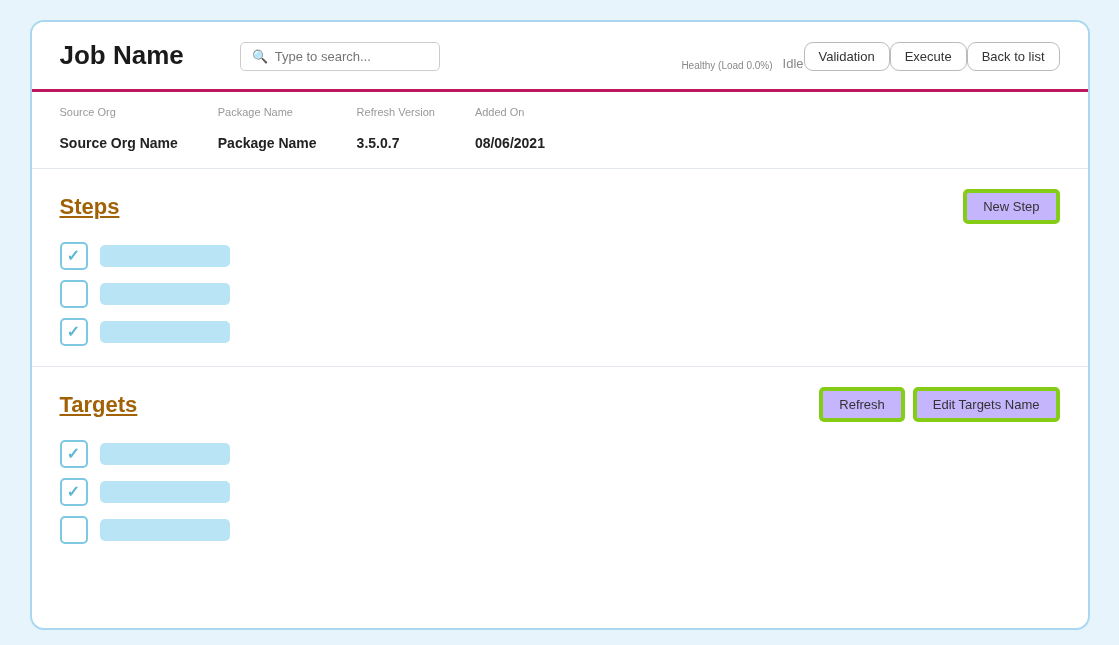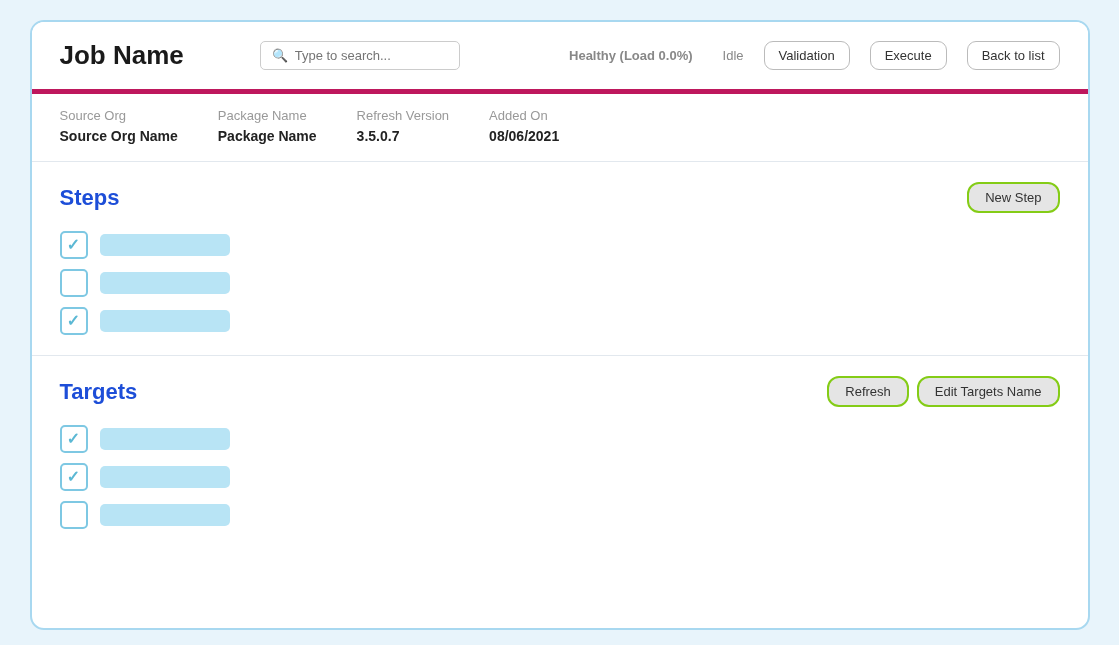--- a/index.html
+++ b/index.html
@@ -16,25 +16,24 @@
       background: #fff;
       border: 2.5px solid #a8d8f0;
       border-radius: 14px;
       width: 1060px;
       min-height: 610px;
       overflow: hidden;
     }
     
     .header {
       display: flex;
-      align-items: center;
+      align-items: flex-end;
       padding: 18px 28px;
-      border-bottom: 5px solid #be185d;
-      background: #fff;
-      gap: 20px;
+      border-bottom: 3px solid #be185d;
+      background: #fff;
     }
     .job-title {
       font-size: 26px;
       font-weight: 800;
       color: #1a1a1a;
       white-space: nowrap;
       min-width: 180px;
     }
     .search-box {
       display: flex;
@@ -52,24 +51,23 @@
     .search-input {
       border: none;
       outline: none;
       font-size: 13px;
       color: #555;
       background: transparent;
       width: 150px;
     }
     .header-spacer { flex: 1; }
     .status-text {
-      font-size: 13px;
+      font-size: 10px;
       color: #888;
       white-space: nowrap;
-      font-weight: bold;
     }
     .idle-text {
       font-size: 13px;
       color: #888;
       margin-left: 10px;
       white-space: nowrap;
     }
     .header-btn {
       border: 1px solid #bbb;
       border-radius: 9px;
@@ -84,23 +82,23 @@
     
     .meta-row {
       display: flex;
       gap: 40px;
       padding: 14px 28px 16px;
       border-bottom: 1px solid #e2e8ee;
       background: #fff;
     }
     .meta-item label {
       display: block;
-      font-size: 13px;
+      font-size: 11px;
       color: #999;
-      margin-bottom: 4px;
+      margin-bottom: 16px;
     }
     .meta-item span {
       font-size: 14px;
       color: #222;
       font-weight: 600;
     }
 
     
     .section {
       padding: 20px 28px;
@@ -109,30 +107,31 @@
     }
     .section-header {
       display: flex;
       align-items: center;
       justify-content: space-between;
       margin-bottom: 18px;
     }
     .section-title {
       font-size: 22px;
       font-weight: 700;
-      color: #1d4ed8;
+      color: #a16207;
+      text-decoration: underline;
     }
     .section-actions {
       display: flex;
       gap: 8px;
     }
     .section-btn {
-      border: 2px solid #84cc16;
-      border-radius: 12px;
-      background: #e5e5e5;
+      border: 4px solid #84cc16;
+      border-radius: 5px;
+      background: #c4b5fd;
       padding: 6px 16px;
       font-size: 13px;
       color: #333;
       cursor: pointer;
       white-space: nowrap;
     }
 
     
     .item-list {
       display: flex;

